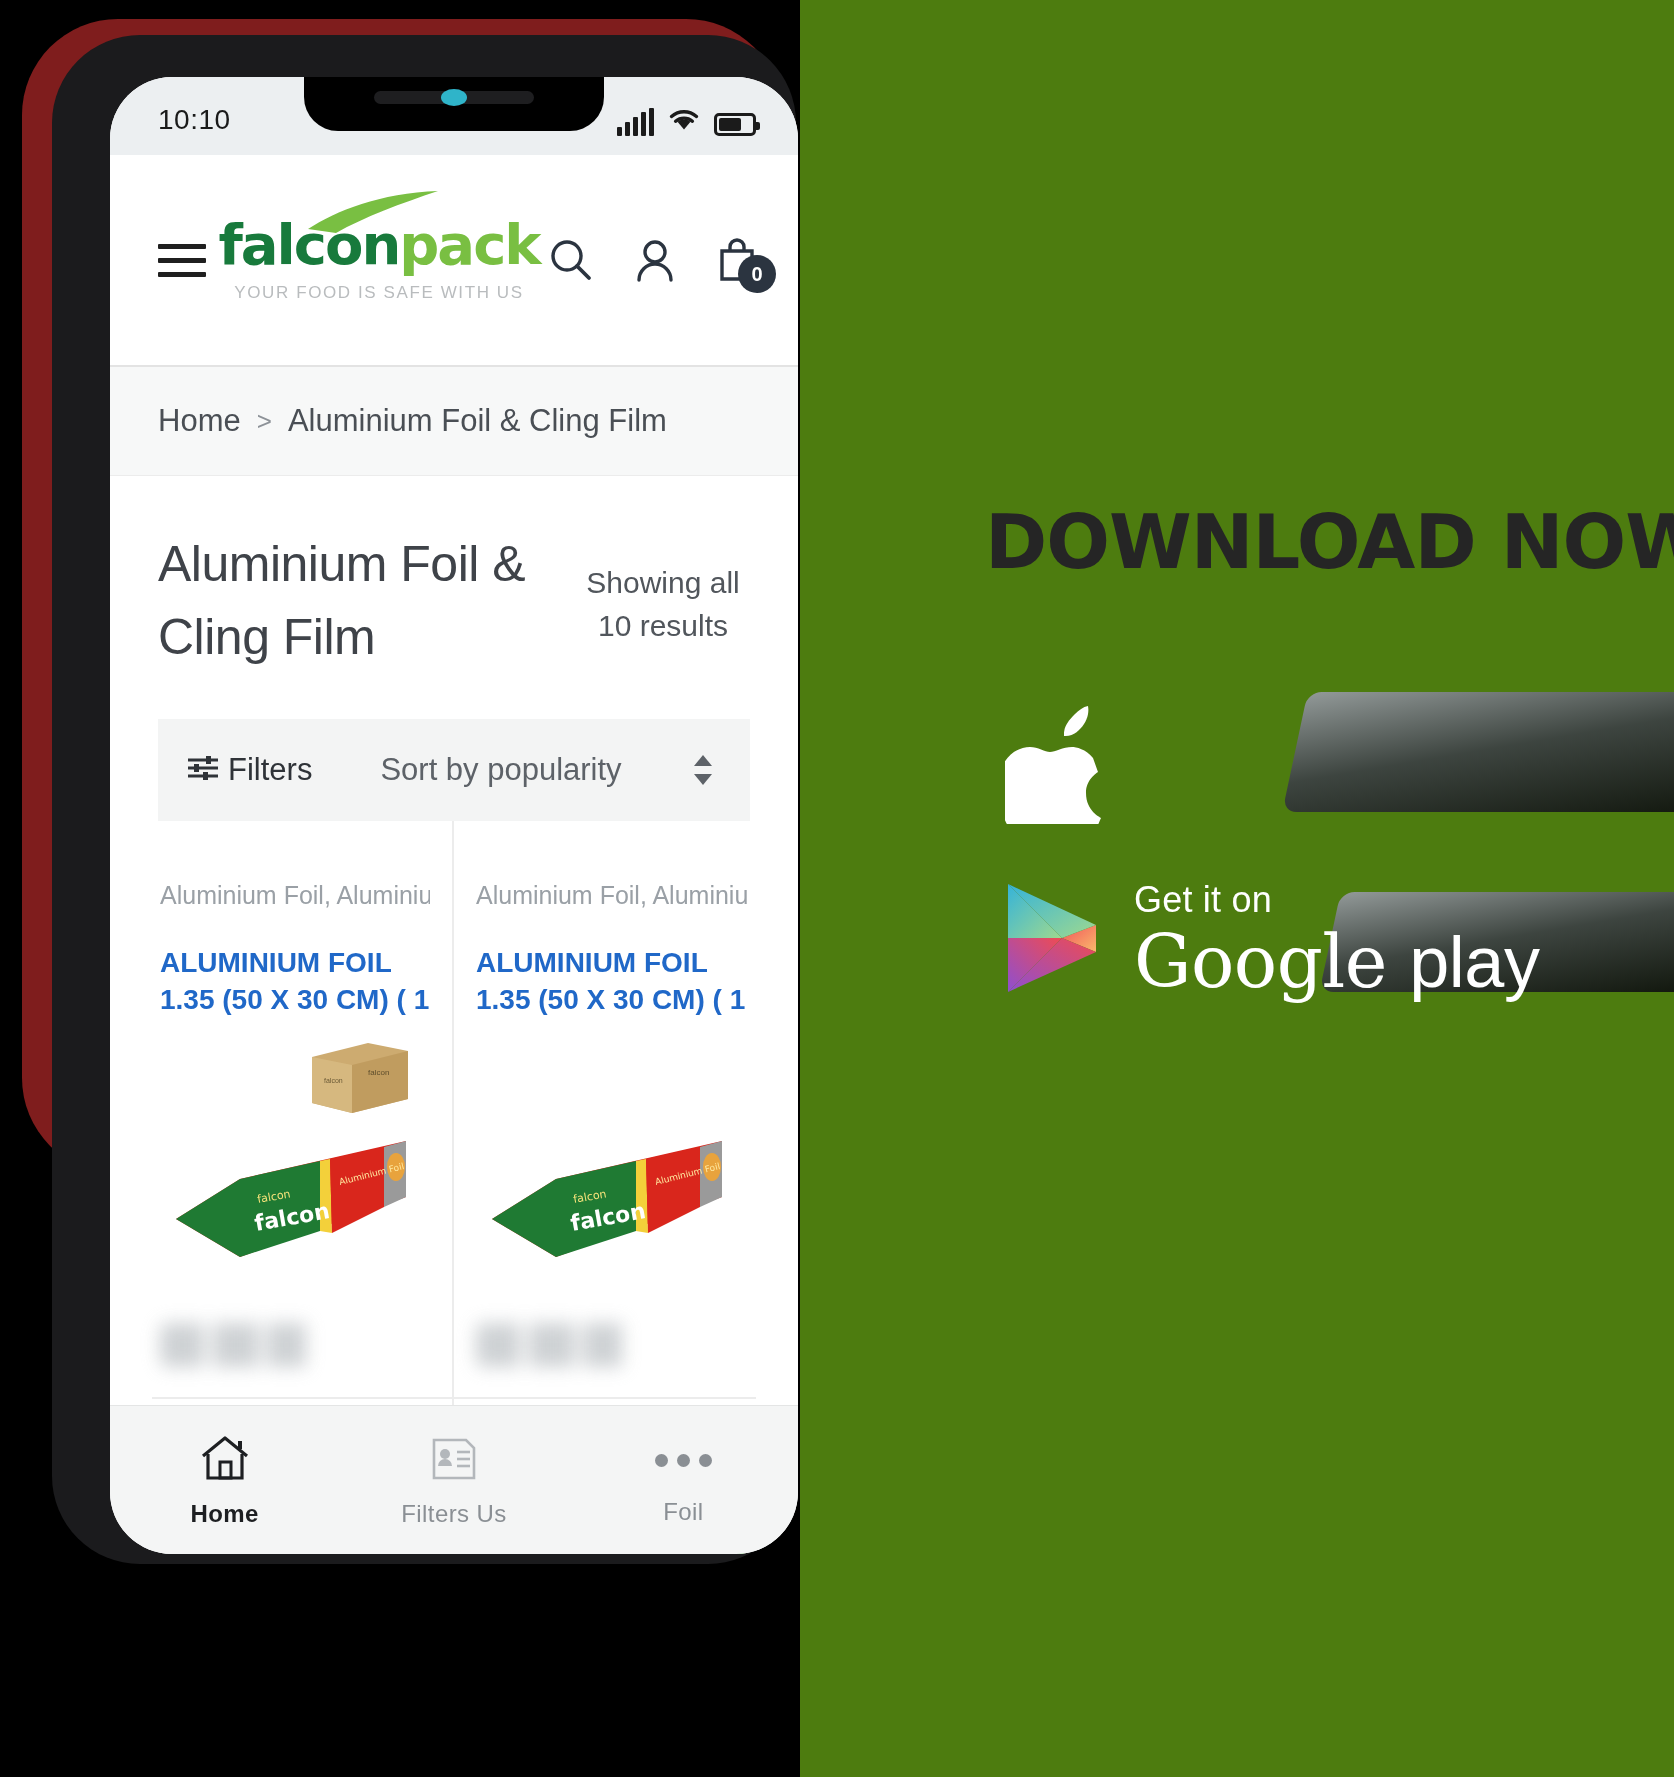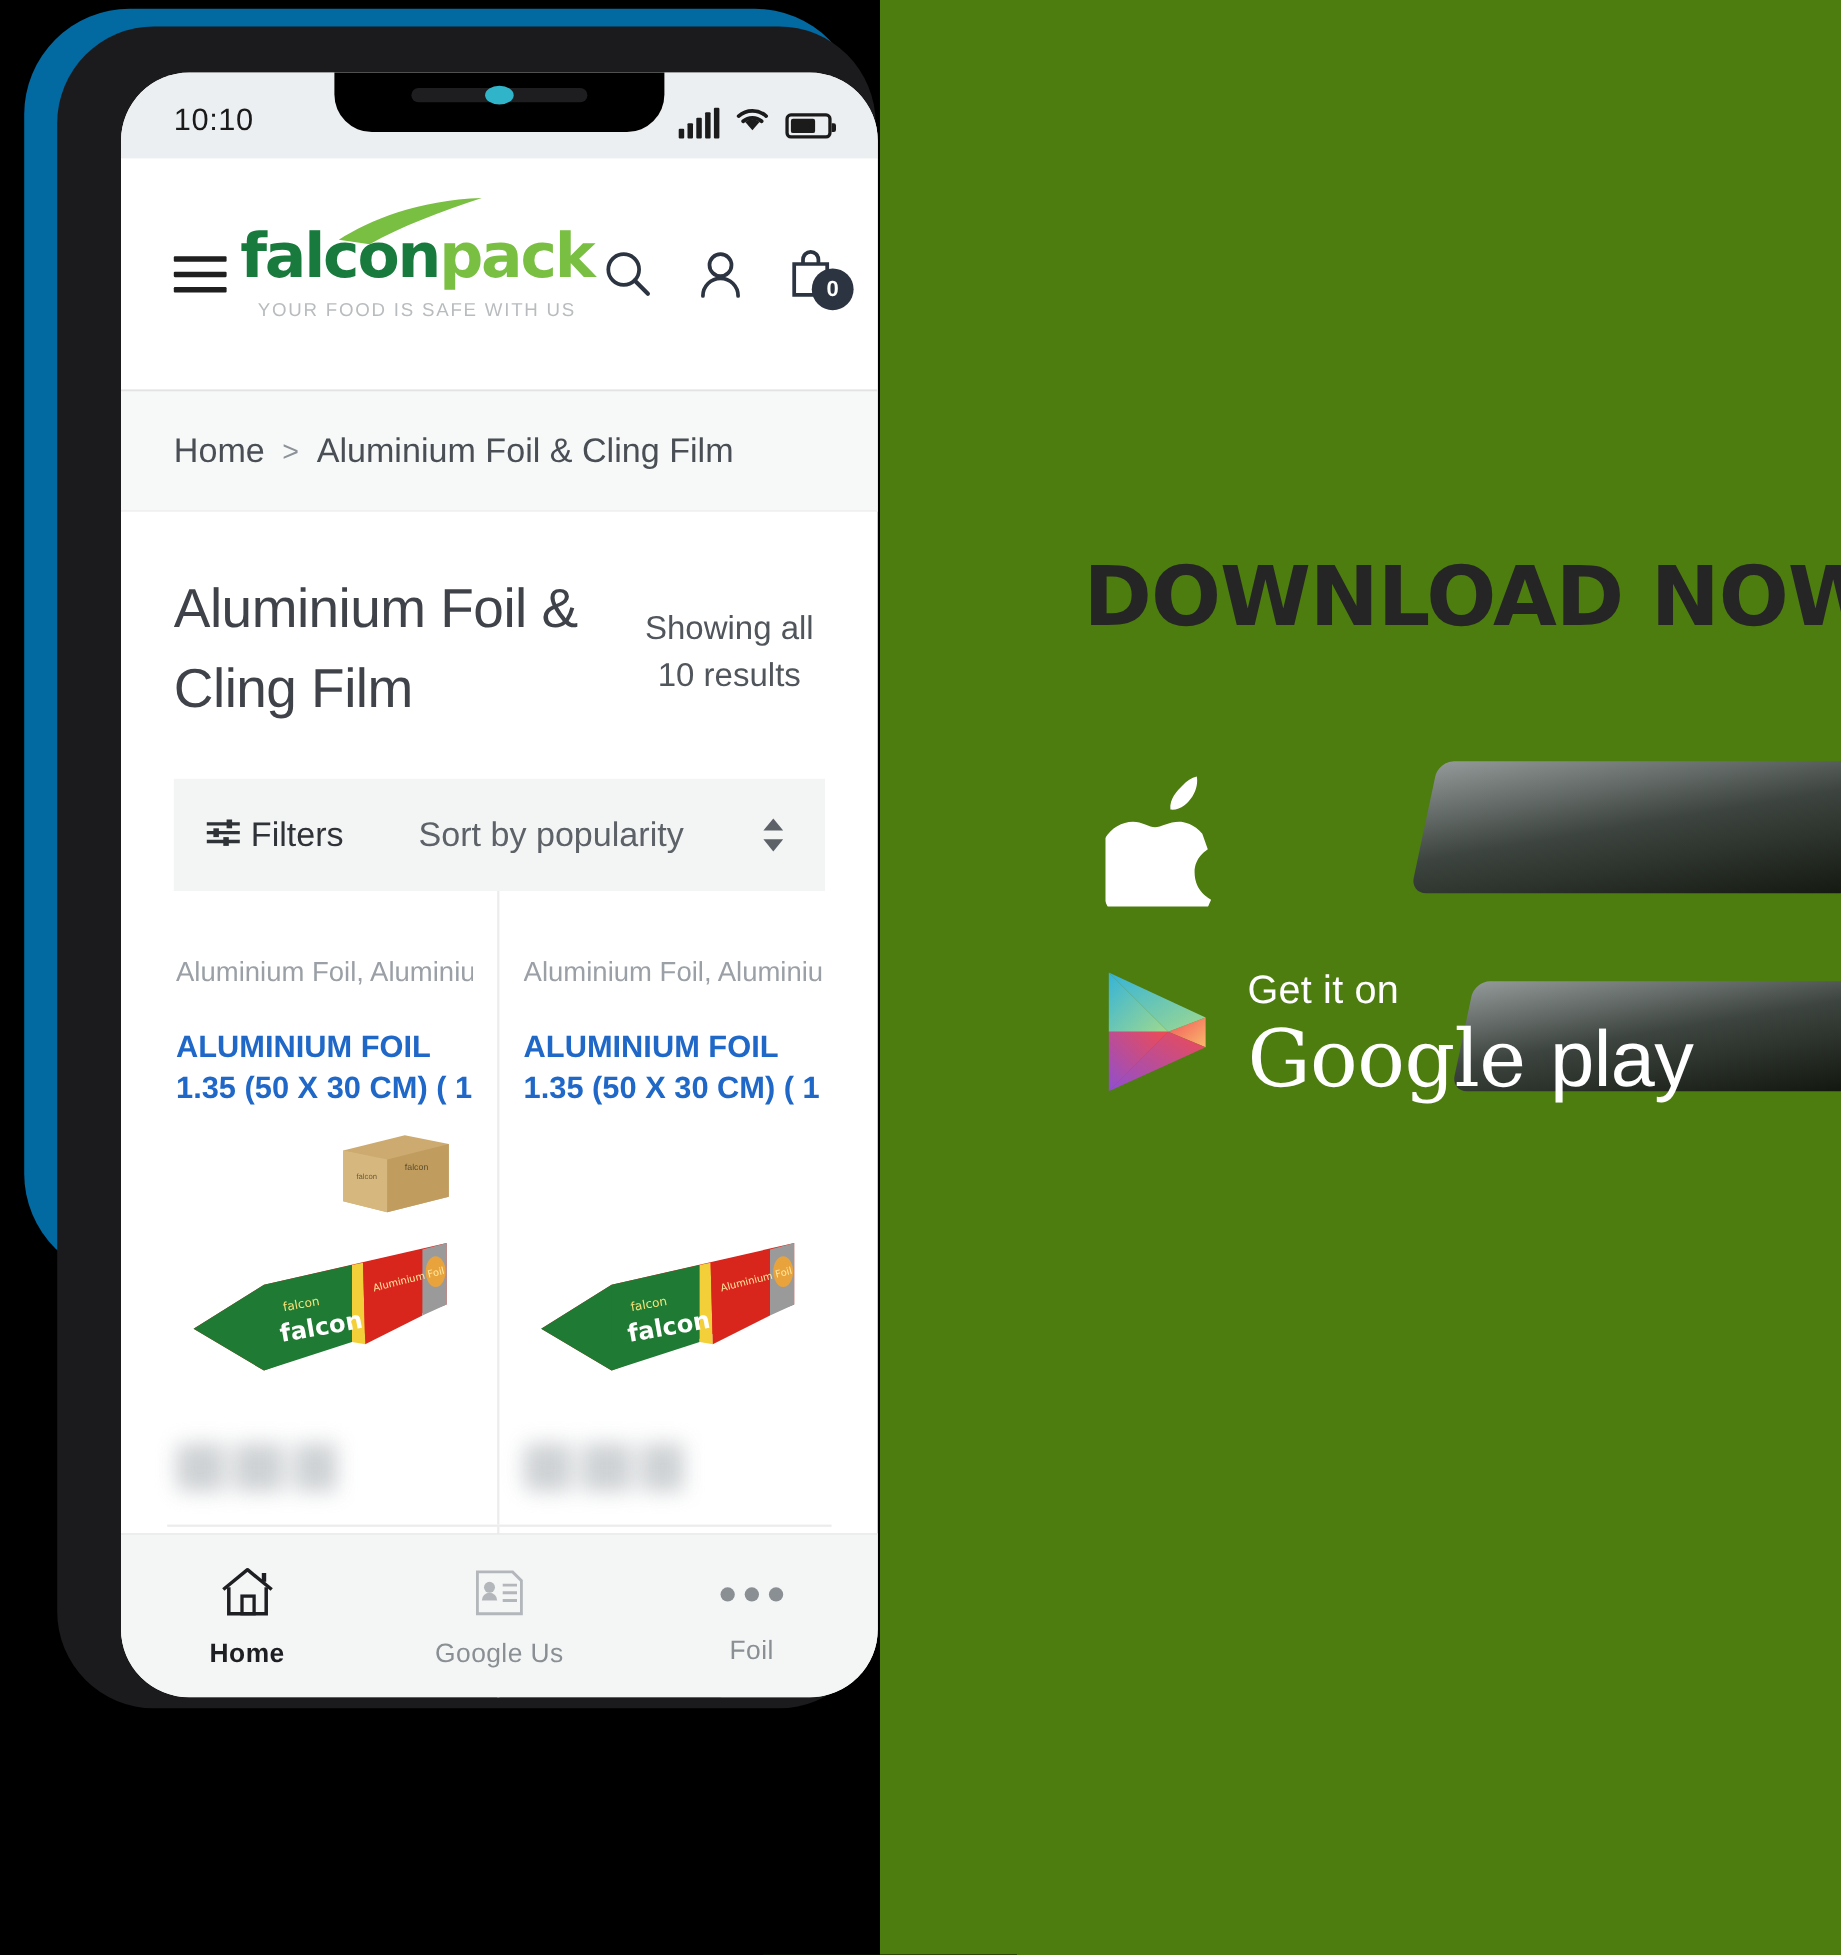--- a/index.html
+++ b/index.html
@@ -12,25 +12,25 @@
     height: 1777px;
     position: relative;
     font-family: "Liberation Sans", sans-serif;
     overflow: hidden;
   }
 
   
   .phone-outer {
     position: absolute;
     left: 22px;
-    top: 8px;
+    top: 19px;
     width: 760px;
     height: 1155px;
     border-radius: 96px;
-    background: #0369a1;
+    background: #7f1d1d;
     box-sizing: border-box;
   }
   .phone-mid {
     position: absolute;
     left: 30px;
     top: 16px;
     width: 744px;
     height: 1529px;
     border-radius: 88px;
     background: #1b1b1d;
@@ -478,21 +478,21 @@
           <span>
             <svg width="54" height="52" viewBox="0 0 54 52">
               <path d="M7 8 h32 l8 8 v30 h-40 z" stroke="#b3b7bb" stroke-width="2.6" fill="none"></path>
               <circle cx="18" cy="22" r="5" fill="#b3b7bb"></circle>
               <path d="M11 34 a7 7 0 0 1 14 0" fill="#b3b7bb"></path>
               <line x1="30" y1="20" x2="43" y2="20" stroke="#b3b7bb" stroke-width="2.6"></line>
               <line x1="30" y1="27" x2="43" y2="27" stroke="#b3b7bb" stroke-width="2.6"></line>
               <line x1="30" y1="34" x2="43" y2="34" stroke="#b3b7bb" stroke-width="2.6"></line>
             </svg>
           </span>
-          <span class="nav-label">Google Us</span>
+          <span class="nav-label">Filters Us</span>
         </div>
         <div class="nav-item">
           <span class="dots">
               <i></i>
               <i></i>
               <i></i>
             </span>
           <span class="nav-label">Foil</span>
         </div>
       </div>

